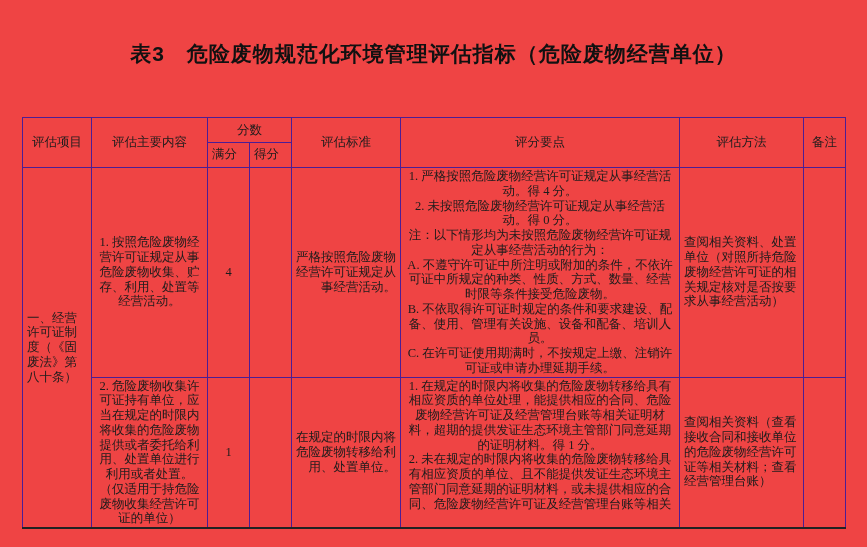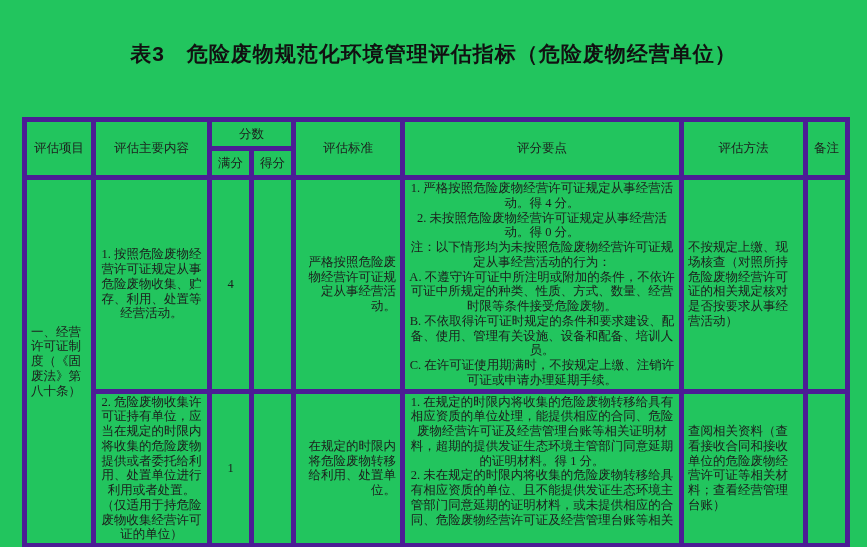--- a/index.html
+++ b/index.html
@@ -1,20 +1,20 @@
 <!DOCTYPE html>
 <html><head>
 <meta charset="utf-8">
 <style>
   html, body { margin: 0; padding: 0; background: #ffffff; }
   .page {
     position: relative;
     width: 867px;
     height: 547px;
-    background: #22c55e;
+    background: #ef4444;
     font-family: "Liberation Serif", "DejaVu Serif", serif;
     color: #1c1c1c;
     overflow: hidden;
   }
   .doc-title {
     position: absolute;
     top: 40px;
     left: 0;
     width: 100%;
     text-align: center;
@@ -28,29 +28,29 @@
     position: absolute;
     left: 22px;
     top: 117px;
     width: 823px;
     border-collapse: collapse;
     table-layout: fixed;
     font-size: 12.5px;
     line-height: 1.18;
   }
   table.eval-table td, table.eval-table th {
-    border: 5px solid #4c1d95;
+    border: 1px solid #4c1d95;
     padding: 1px 4px;
     font-weight: normal;
     color: #1c1c1c;
     overflow: hidden;
   }
   table.eval-table { border: 1px solid #2e2e2e; border-bottom: 2px solid #222; }
   tr.hdr-top th { height: 22px; text-align: center; vertical-align: middle; }
-  tr.hdr-sub th { height: 22px; text-align: center; vertical-align: middle; }
+  tr.hdr-sub th { height: 22px; text-align: left; vertical-align: middle; font-family: Liberation Mono, monospace; }
   td.cell-category {
     text-align: left;
     vertical-align: middle;
     padding: 2px 6px;
   }
   td.cell-main {
     text-align: center;
     vertical-align: middle;
     white-space: pre-line;
     padding: 2px 4px;
@@ -129,21 +129,21 @@
         <td class="cell-main">1. 按照危险废物经营许可证规定从事危险废物收集、贮存、利用、处置等经营活动。</td>
         <td class="cell-score">4</td>
         <td class="cell-score"></td>
         <td class="cell-standard">严格按照危险废物经营许可证规定从事经营活动。</td>
         <td class="cell-points">1. 严格按照危险废物经营许可证规定从事经营活动。得 4 分。
 2. 未按照危险废物经营许可证规定从事经营活动。得 0 分。
 注：以下情形均为未按照危险废物经营许可证规定从事经营活动的行为：
 A. 不遵守许可证中所注明或附加的条件，不依许可证中所规定的种类、性质、方式、数量、经营时限等条件接受危险废物。
 B. 不依取得许可证时规定的条件和要求建设、配备、使用、管理有关设施、设备和配备、培训人员。
 C. 在许可证使用期满时，不按规定上缴、注销许可证或申请办理延期手续。</td>
-        <td class="cell-method">不按规定上缴、现场核查（对照所持危险废物经营许可证的相关规定核对是否按要求从事经营活动）</td>
+        <td class="cell-method">查阅相关资料、处置单位（对照所持危险废物经营许可证的相关规定核对是否按要求从事经营活动）</td>
         <td class="cell-score"></td>
       </tr>
       <tr class="body-row-2">
         <td class="cell-main">2. 危险废物收集许可证持有单位，应当在规定的时限内将收集的危险废物提供或者委托给利用、处置单位进行利用或者处置。（仅适用于持危险废物收集经营许可证的单位）</td>
         <td class="cell-score">1</td>
         <td class="cell-score"></td>
         <td class="cell-standard">在规定的时限内将危险废物转移给利用、处置单位。</td>
         <td class="cell-points">1. 在规定的时限内将收集的危险废物转移给具有相应资质的单位处理，能提供相应的合同、危险废物经营许可证及经营管理台账等相关证明材料，超期的提供发证生态环境主管部门同意延期的证明材料。得 1 分。
 2. 未在规定的时限内将收集的危险废物转移给具有相应资质的单位、且不能提供发证生态环境主管部门同意延期的证明材料，或未提供相应的合同、危险废物经营许可证及经营管理台账等相关</td>
         <td class="cell-method">查阅相关资料（查看接收合同和接收单位的危险废物经营许可证等相关材料；查看经营管理台账）</td>

